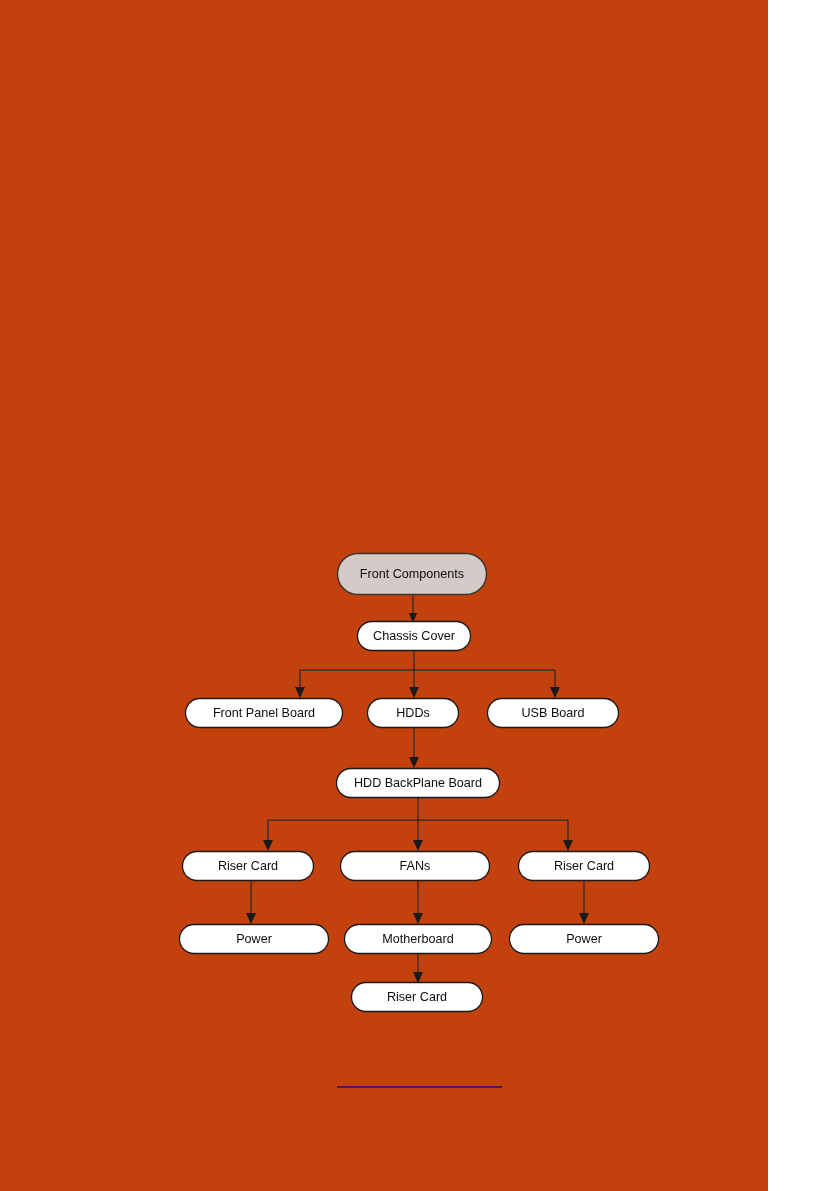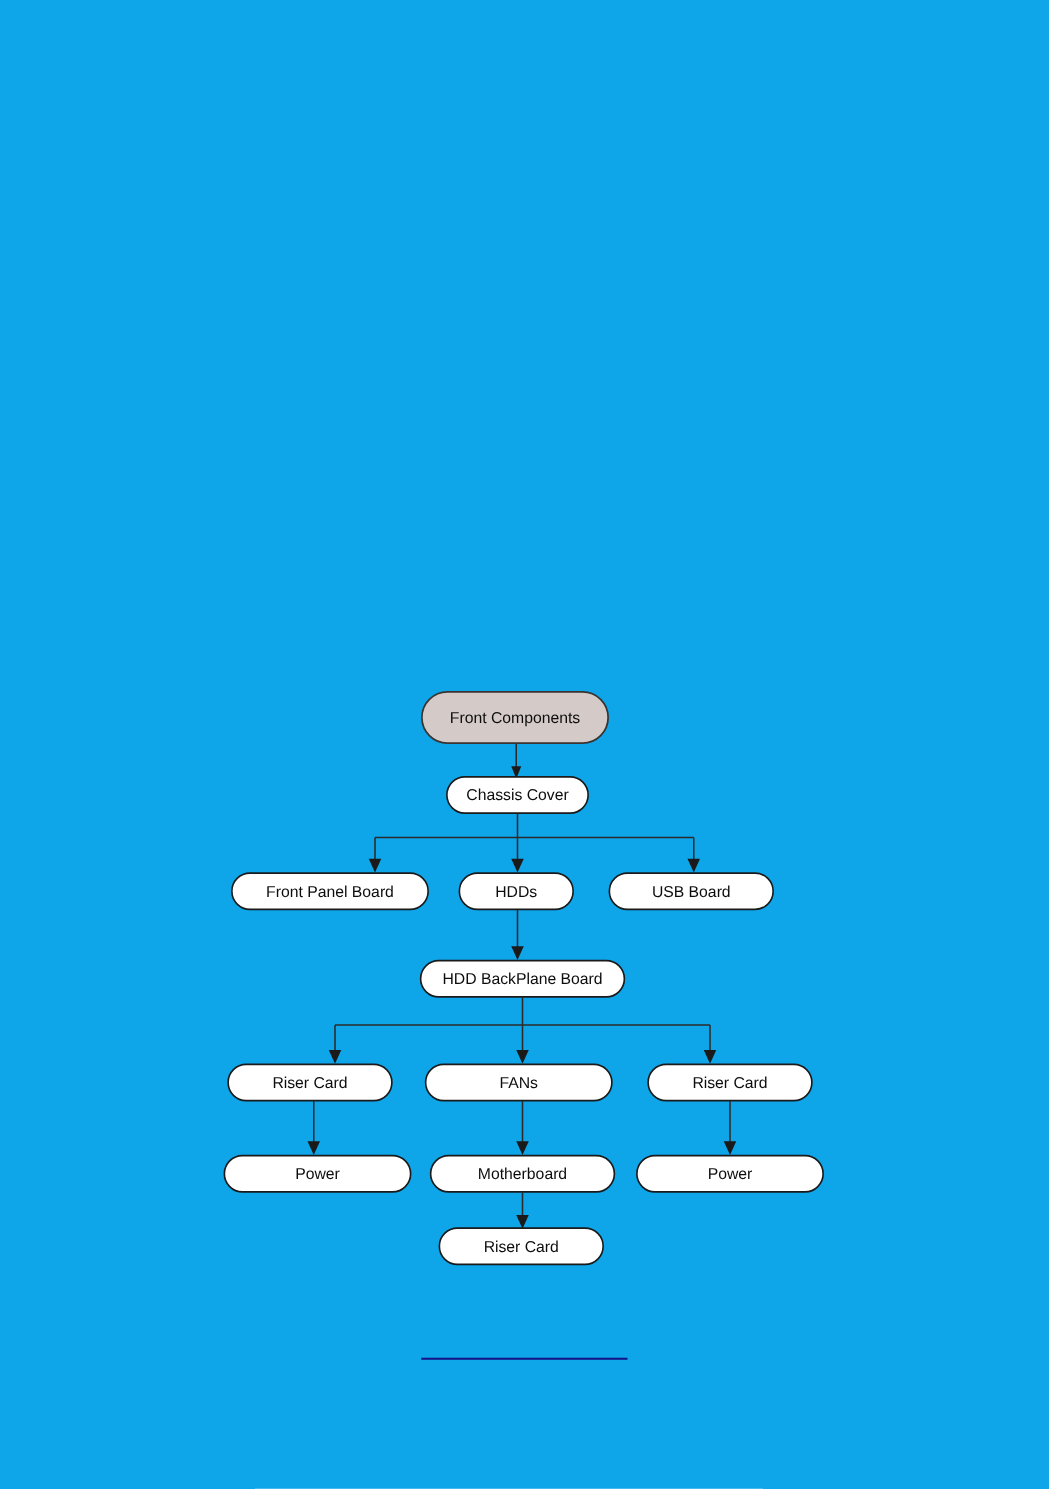--- a/index.html
+++ b/index.html
@@ -10,23 +10,23 @@
   body {
     width: 839px;
     height: 1191px;
     position: relative;
     overflow: hidden;
     font-family: "Liberation Sans", sans-serif;
   }
   #page {
     position: absolute;
     inset: 0;
-    width: 839px;
+    width: 768px;
     height: 1191px;
-    background: #0ea5e9;
+    background: #c2410c;
   }
   #diagram-svg {
     position: absolute;
     left: 0;
     top: 0;
     width: 839px;
     height: 1191px;
   }
   .node-rect {
     fill: #ffffff;

